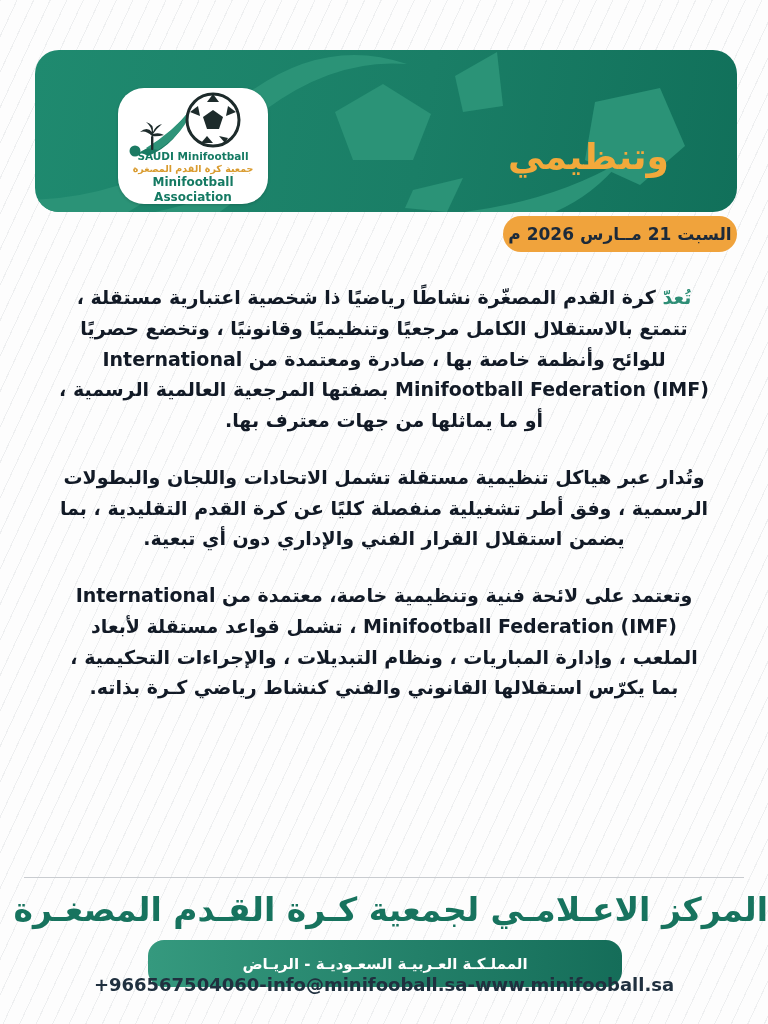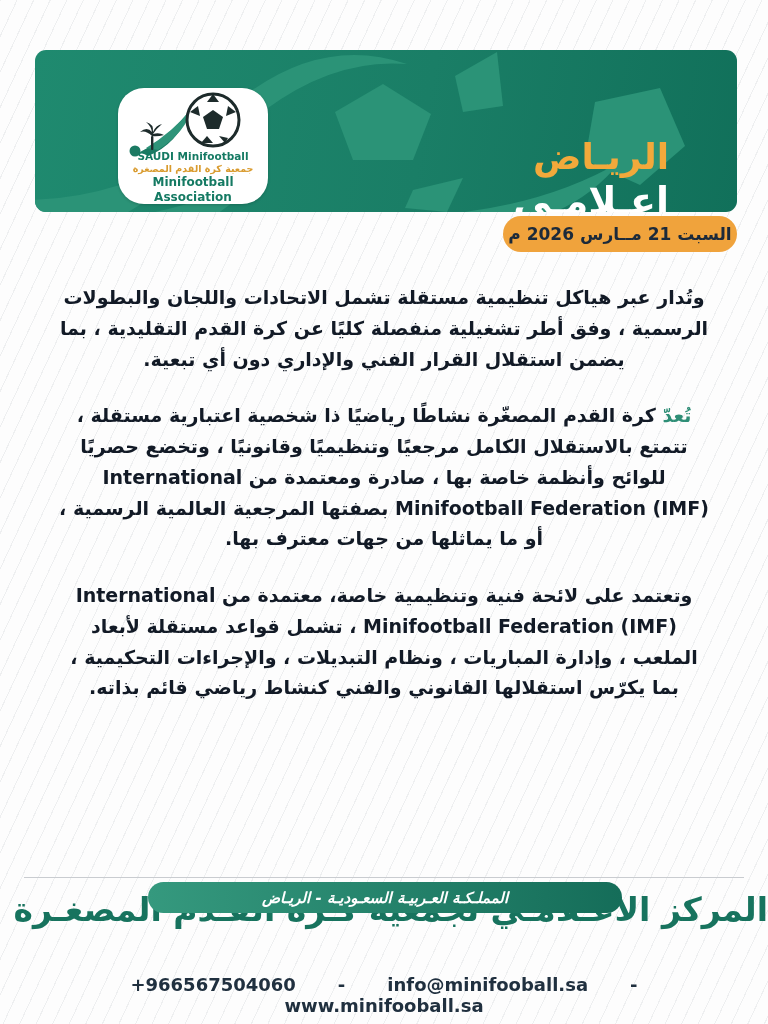--- a/index.html
+++ b/index.html
@@ -8,21 +8,21 @@
     position:relative;width:768px;height:1024px;margin:0 auto;overflow:hidden;
     background:
       repeating-linear-gradient(115deg,
         rgba(160,168,175,0.16) 0px, rgba(160,168,175,0.16) 1px,
         transparent 1px, transparent 15px),
       #fdfdfd;
   }
   
   .banner{
     position:absolute;left:35px;top:50px;width:702px;height:162px;
-    border-radius:11px;overflow:hidden;
+    border-radius:24px;overflow:hidden;
     background:linear-gradient(100deg,#1f8a6f 0%,#1a7e66 55%,#11705a 100%);
   }
   .banner svg{position:absolute;inset:0;}
   .title{
     position:absolute;top:88px;right:68px;text-align:right;direction:rtl;line-height:1.05;
   }
   .title .t1{font-size:36px;font-weight:bold;color:#f2a93b;}
   .title .t2{font-size:38px;font-weight:bold;color:#ffffff;margin-top:6px;}
   
   .logo-card{
@@ -55,31 +55,31 @@
   
   .footer-divider{
     position:absolute;left:24px;right:24px;top:877px;height:0;
     border-top:1.5px solid #c9ccd0;
   }
   .footer-heading{
     position:absolute;left:0;right:0;top:890px;direction:rtl;
     font-size:33px;font-weight:bold;color:#17735e;
   }
   .footer-pill{
-    position:absolute;left:148px;top:882px;width:474px;height:31px;border-radius:16px;
+    position:absolute;left:148px;top:940px;width:474px;height:47px;border-radius:16px;
     background:linear-gradient(90deg,#2e9479 0%,#1b7a63 55%,#14685455 100%),linear-gradient(90deg,#2e9479,#156d59);
     background:linear-gradient(90deg,#35997e 0%,#156d59 100%);
-    display:flex;align-items:center;justify-content:center;direction:rtl;font-style:italic;
+    display:flex;align-items:center;justify-content:center;direction:rtl;
   }
   .footer-pill span{font-size:15px;font-weight:bold;color:#ffffff;}
   .contact-line{
     position:absolute;left:0;right:0;top:974px;text-align:center;direction:ltr;
     font-size:18px;font-weight:bold;color:#20303f;
   }
-  .contact-line span{margin:0 21px;}
+  .contact-line span{margin:0 0;}
 </style>
 </head>
 <body>
 
 <div class="page">
 
   <div class="banner">
     <svg viewBox="0 0 702 162">
       <g fill="#2b9377">
 
@@ -122,33 +122,32 @@
         </g>
       </svg>
       <div class="logo-text">
         <div class="l1">SAUDI Minifootball</div>
         <div class="l2">جمعية كرة القدم المصغرة</div>
         <div class="l3">Minifootball Association</div>
       </div>
     </div>
 
     <div class="title">
-      <div class="t1">الريـاض</div>
-      <div class="t2">إعـلامـي</div>
+      <div class="t1">وتنظيمي</div>
     </div>
   </div>
 
   <div class="date-bar">
     <span>السبت 21 مــارس 2026 م</span>
   </div>
 
   <div class="body-text">
+    <p><span class="lead">تُعدّ</span><span> كرة القدم المصغّرة نشاطًا رياضيًا ذا شخصية اعتبارية مستقلة ، تتمتع بالاستقلال الكامل مرجعيًا وتنظيميًا وقانونيًا ، وتخضع حصريًا للوائح وأنظمة خاصة بها ، صادرة ومعتمدة من International Minifootball Federation (IMF) بصفتها المرجعية العالمية الرسمية ، أو ما يماثلها من جهات معترف بها.</span></p>
     <p>وتُدار عبر هياكل تنظيمية مستقلة تشمل الاتحادات واللجان والبطولات الرسمية ، وفق أطر تشغيلية منفصلة كليًا عن كرة القدم التقليدية ، بما يضمن استقلال القرار الفني والإداري دون أي تبعية.</p>
-    <p><span class="lead">تُعدّ</span><span> كرة القدم المصغّرة نشاطًا رياضيًا ذا شخصية اعتبارية مستقلة ، تتمتع بالاستقلال الكامل مرجعيًا وتنظيميًا وقانونيًا ، وتخضع حصريًا للوائح وأنظمة خاصة بها ، صادرة ومعتمدة من International Minifootball Federation (IMF) بصفتها المرجعية العالمية الرسمية ، أو ما يماثلها من جهات معترف بها.</span></p>
-    <p>وتعتمد على لائحة فنية وتنظيمية خاصة، معتمدة من International Minifootball Federation (IMF) ، تشمل قواعد مستقلة لأبعاد الملعب ، وإدارة المباريات ، ونظام التبديلات ، والإجراءات التحكيمية ، بما يكرّس استقلالها القانوني والفني كنشاط رياضي قائم بذاته.</p>
+    <p>وتعتمد على لائحة فنية وتنظيمية خاصة، معتمدة من International Minifootball Federation (IMF) ، تشمل قواعد مستقلة لأبعاد الملعب ، وإدارة المباريات ، ونظام التبديلات ، والإجراءات التحكيمية ، بما يكرّس استقلالها القانوني والفني كنشاط رياضي كـرة بذاته.</p>
   </div>
 
   <div class="footer-divider"></div>
   <div class="footer-heading">المركز الاعـلامـي لجمعية كـرة القـدم المصغـرة</div>
   <div class="footer-pill">
     <span>المملـكـة العـربيـة السعـوديـة - الريـاض</span>
   </div>
   <div class="contact-line">
     <span>+966567504060</span><span>-</span><span>info@minifooball.sa</span><span>-</span><span>www.minifooball.sa</span>
   </div>

